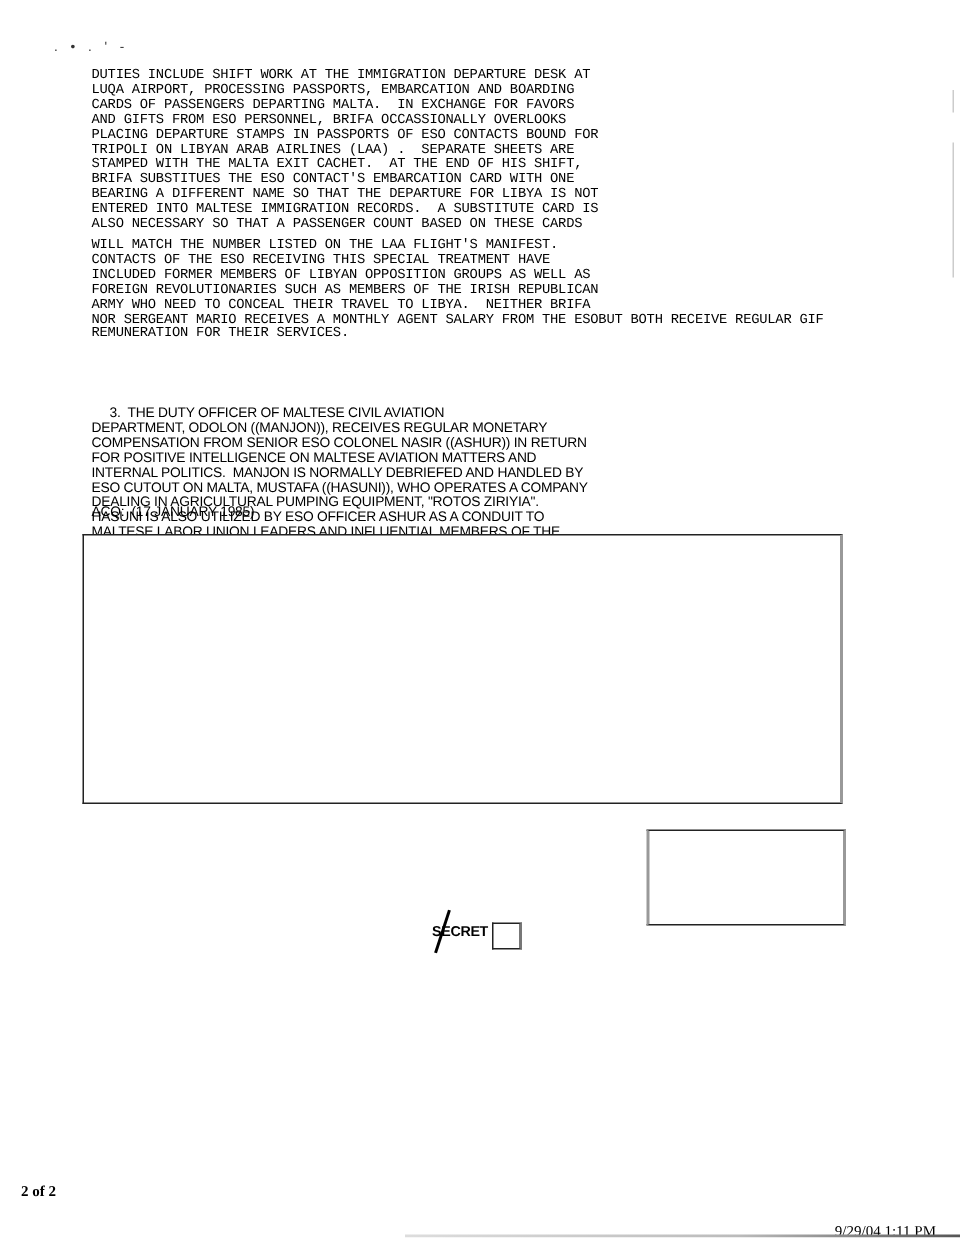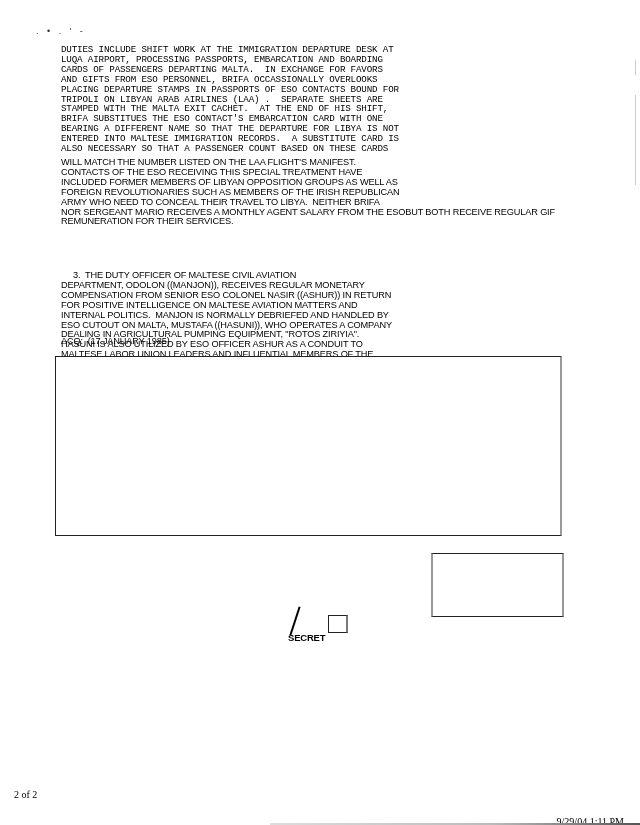--- a/index.html
+++ b/index.html
@@ -1,31 +1,31 @@
 <!DOCTYPE html>
 <html><head>
   <meta charset="utf-8">
   <style>
     html, body { margin: 0; padding: 0; background: #ffffff; }
     body { width: 640px; height: 825px; position: relative; overflow: hidden; font-family: "Liberation Sans", sans-serif; color: #000; }
     .specks { position: absolute; left: 36px; top: 26px; font-size: 9px; color: #333; letter-spacing: 3px; }
     .body-text { position: absolute; left: 61px; font-size: 9.2px; line-height: 9.9px; font-weight: normal; white-space: pre; letter-spacing: -0.15px; }
     #para1 { top: 45px; font-family: Liberation Mono, monospace; }
-    #para2 { top: 158px; }
+    #para2 { top: 158px; font-family: Liberation Mono, monospace; }
     #para3 { top: 234px; margin-top: 37px; }
     #acq { top: 337px; }
     .redact-box { position: absolute; border: 1px solid #222; border-right: 2px solid #999; border-bottom: 1.5px solid #222; background: #fff; }
     #big-box { left: 55px; top: 356px; width: 504px; height: 178px; }
     #small-box { left: 431px; top: 553px; width: 129px; height: 62px; border-left: 2px solid #999; }
     .classification { position: absolute; left: 288px; top: 606px; height: 30px; }
-    .classification .label { position: absolute; left: 0; top: 26px; font-size: 9.5px; font-weight: bold; letter-spacing: -0.2px; }
+    .classification .label { position: absolute; left: 0; top: 10px; font-size: 9.5px; font-weight: bold; letter-spacing: -0.2px; }
     .classification .slash { position: absolute; left: 6px; top: 0; width: 2px; height: 30px; background: #000; transform: rotate(18deg); transform-origin: center; }
     .classification .cbox { position: absolute; left: 40px; top: 9px; width: 17px; height: 16px; border: 1px solid #222; border-right: 2px solid #777; background: #fff; }
     .footer { position: absolute; top: 789px; font-family: "Liberation Serif", serif; font-size: 10px; }
-    #page-num { left: 14px; }
+    #page-num { left: 14px; font-weight: bold; }
     #timestamp { right: 16px; margin-top: 27px; }
     .scan-line { position: absolute; left: 270px; right: 0; top: 823px; height: 2px; background: linear-gradient(to right, #ddd, #bbb 60%, #555); }
     .edge-mark { position: absolute; left: 635px; width: 1px; background: #ccc; }
   </style>
 </head>
 <body>
 
 <div class="specks">. • .  '   -</div>
 
 <div id="para1" class="body-text">DUTIES INCLUDE SHIFT WORK AT THE IMMIGRATION DEPARTURE DESK AT

